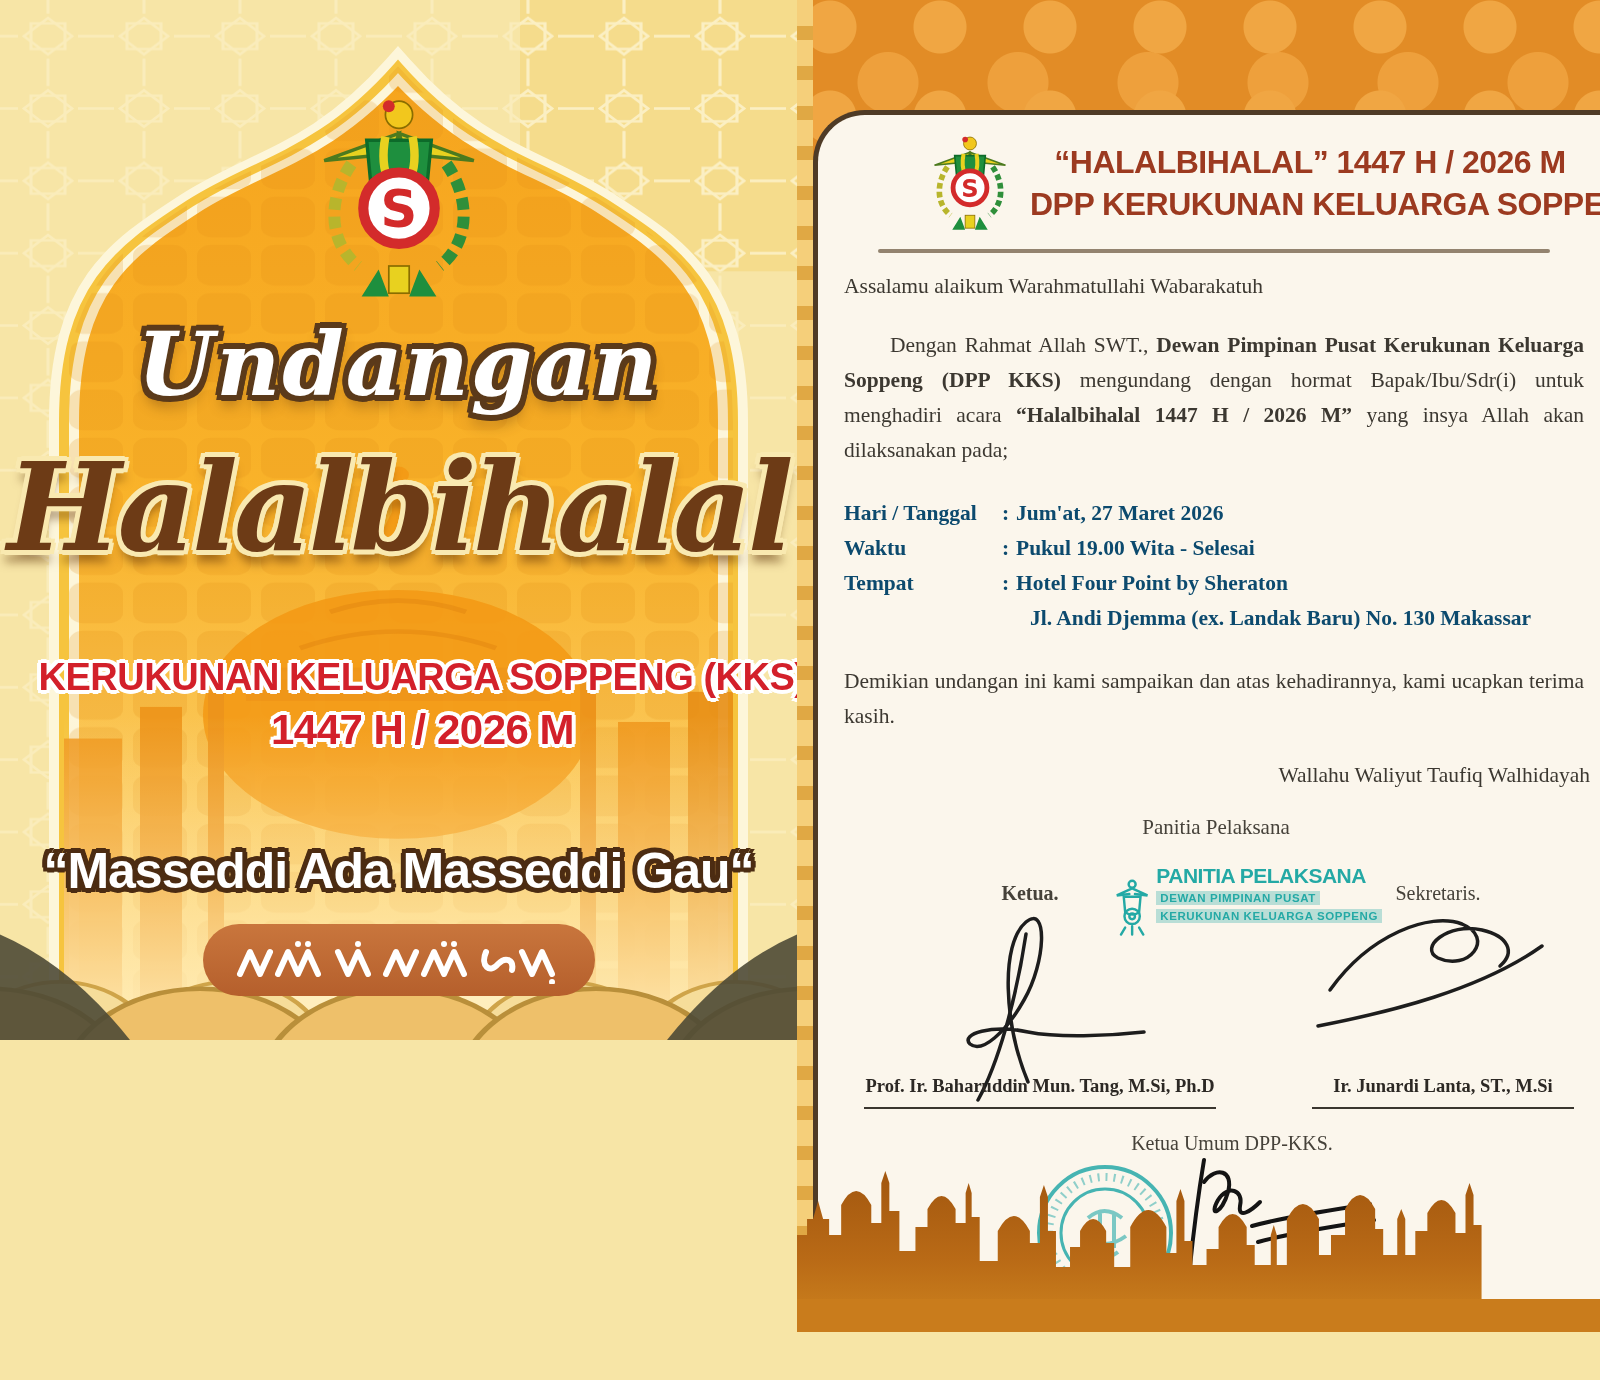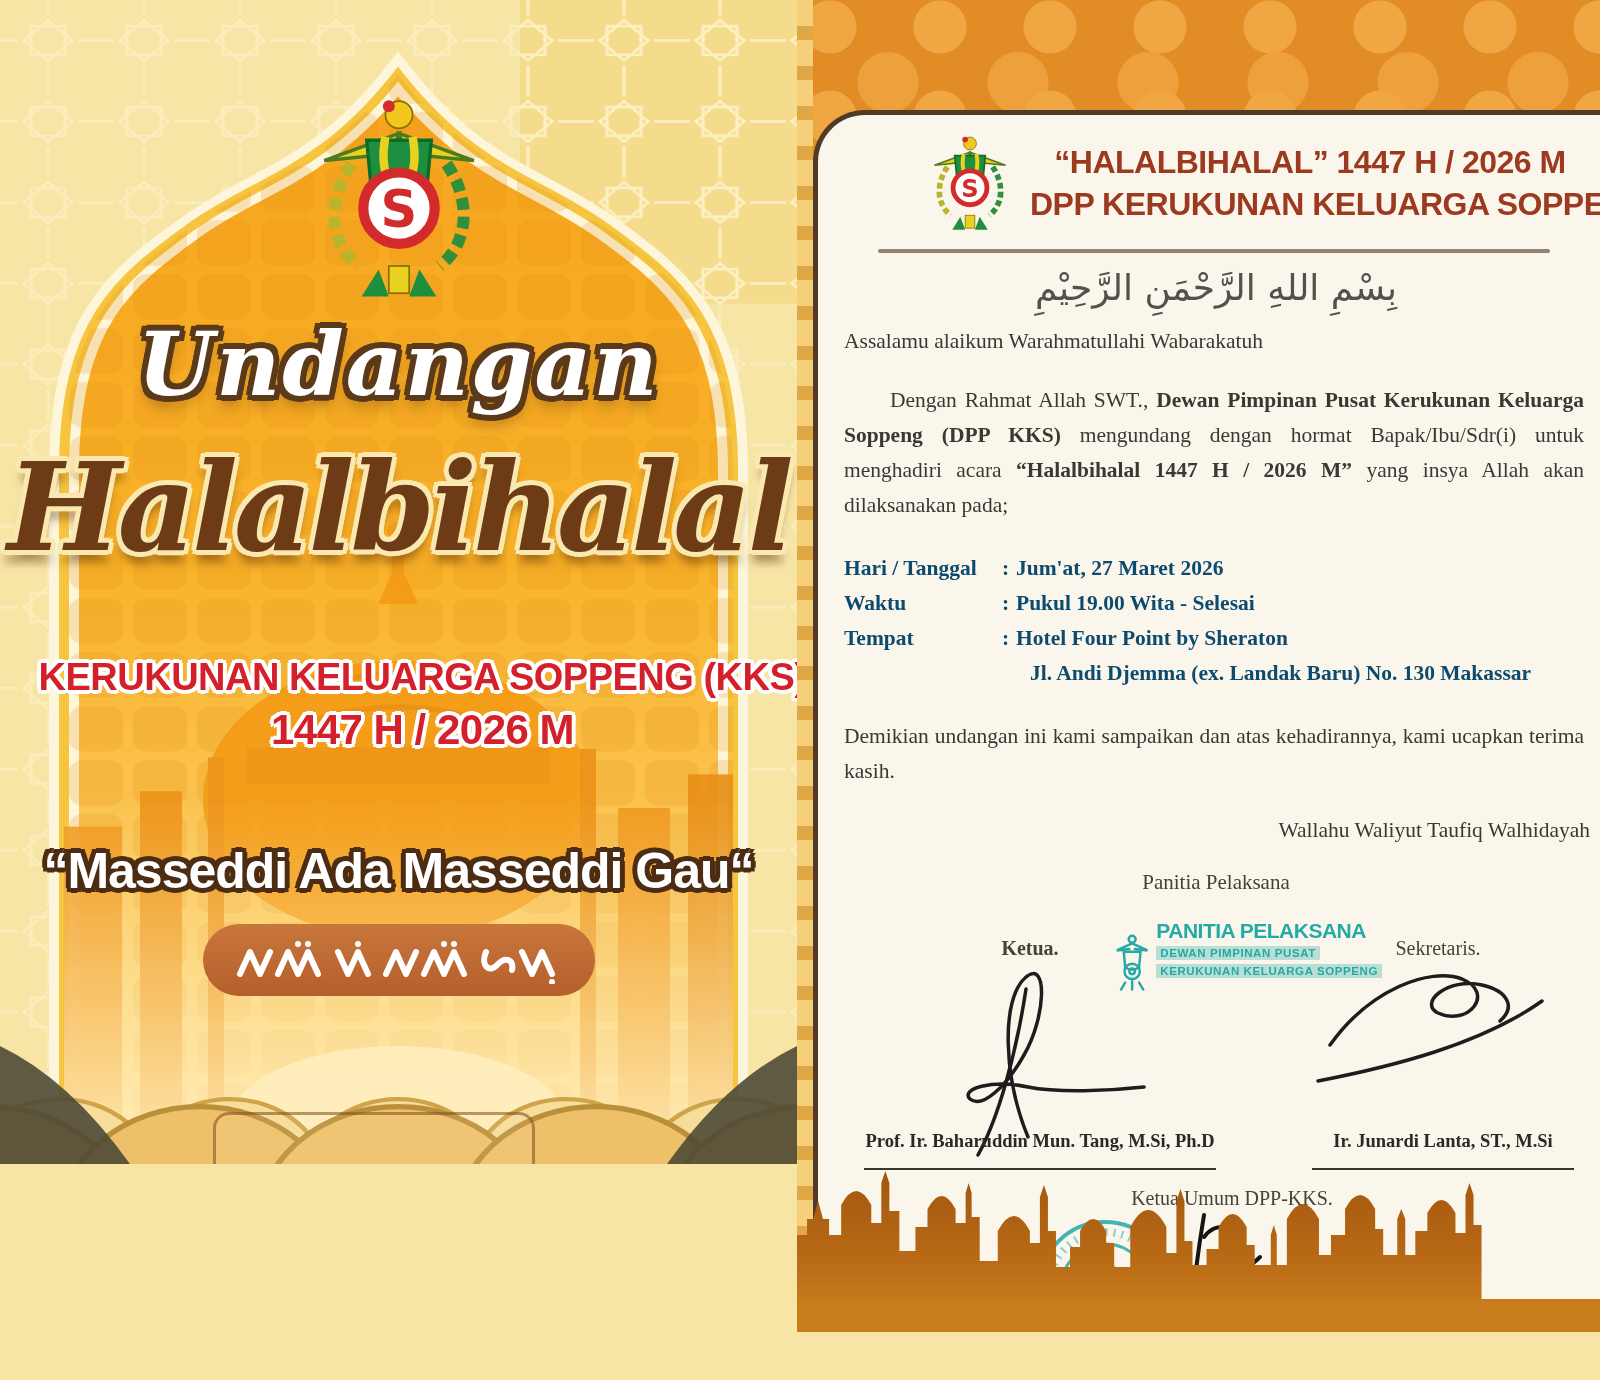--- a/index.html
+++ b/index.html
@@ -1,19 +1,19 @@
 <!DOCTYPE html>
 <html><head>
 <meta charset="utf-8">
 <style>
   html,body{margin:0;padding:0;background:#222;}
   #stage{position:relative;width:1600px;height:1380px;overflow:hidden;
          font-family:"Liberation Serif",serif;background:#f7e5a6;}
   
-  #left-panel{position:absolute;left:0;top:0;width:797px;height:1164px;overflow:hidden;}
+  #left-panel{position:absolute;left:0;top:0;width:797px;height:1040px;overflow:hidden;}
   #left-panel .bg-svg{position:absolute;left:0;top:0;width:100%;height:100%;}
   .lp-abs{position:absolute;left:0;width:100%;text-align:center;}
   .title-script{top:312px;font:italic 800 88px "DejaVu Serif",serif;color:#ffffff;letter-spacing:2px;
     text-shadow:-5px -5px 0 #5b3a1a,5px -5px 0 #5b3a1a,-5px 5px 0 #5b3a1a,5px 5px 0 #5b3a1a,
       0 -6px 0 #5b3a1a,0 6px 0 #5b3a1a,-6px 0 0 #5b3a1a,6px 0 0 #5b3a1a,0 10px 14px rgba(90,50,10,.45);}
   .title-main{top:436px;font:italic 900 121px "DejaVu Serif",serif;color:#6d3b16;white-space:nowrap;
     letter-spacing:-4px;
     text-shadow:-4px -4px 0 #f9e9b0,4px -4px 0 #f9e9b0,-4px 4px 0 #f9e9b0,4px 4px 0 #f9e9b0,
       0 -5px 0 #f9e9b0,0 5px 0 #f9e9b0,-5px 0 0 #f9e9b0,5px 0 0 #f9e9b0,0 12px 10px rgba(90,45,5,.5);}
   .org-line{font:800 38px "Liberation Sans",sans-serif;color:#d3202a;letter-spacing:-.5px;white-space:nowrap;
@@ -60,21 +60,21 @@
   .stamp-text .l1{font-size:21px;font-weight:800;letter-spacing:-.5px;white-space:nowrap;}
   .stamp-text .l2,.stamp-text .l3{font-size:11.5px;font-weight:800;letter-spacing:.6px;margin-top:3px;
     background:rgba(18,163,160,.30);display:inline-block;padding:1px 4px;white-space:nowrap;}
   .role-label{position:absolute;font-size:20px;color:#46423a;}
   .role-chair{left:128px;top:36px;width:120px;text-align:center;font-weight:bold;}
   .role-sec{left:536px;top:36px;width:120px;text-align:center;}
   .sig-svg{position:absolute;}
   .sig-chair{left:66px;top:58px;}
   .sig-sec{left:468px;top:48px;}
   .sign-name{position:absolute;font-weight:bold;font-size:18.5px;color:#2c2824;white-space:nowrap;
-    border-bottom:2px solid #3a362f;padding-bottom:16px;}
+    border-bottom:2px solid #3a362f;padding-bottom:10px;}
   .name-chair{left:22px;top:230px;width:352px;text-align:center;}
   .name-sec{left:470px;top:230px;width:262px;text-align:center;}
   .chairman-zone{position:relative;height:260px;margin-top:18px;}
   .chairman-role{position:absolute;left:240px;top:0;width:300px;text-align:center;font-size:20px;color:#46423a;}
   .round-stamp{position:absolute;left:188px;top:26px;opacity:.85;}
   .sig-chairman{left:300px;top:10px;}
   .silhouette{position:absolute;left:0;bottom:0;width:803px;height:205px;}
   [data-name$="-icon"]{display:inline-block;}
 </style>
 </head>
@@ -214,21 +214,20 @@
         <svg data-name="kks-crest-icon" width="84" height="100">
           <use href="#kks-logo" width="84" height="100"></use>
         </svg>
         <div class="lh-titles">
           <div data-name="letter-title-line1">“HALALBIHALAL” 1447 H / 2026 M</div>
           <div data-name="letter-title-line2">DPP KERUKUNAN KELUARGA SOPPENG</div>
         </div>
       </div>
       <div class="lh-rule" data-name="header-rule"></div>
 
-      <div class="bismillah" data-name="bismillah-calligraphy">بِسْمِ اللهِ الرَّحْمَنِ الرَّحِيْمِ</div>
 
       <div class="body-text salutation" data-name="salutation">Assalamu alaikum Warahmatullahi Wabarakatuh</div>
 
       <div class="body-text para1" data-name="opening-paragraph">
         <span data-name="p1-text">Dengan Rahmat Allah SWT., </span><b data-name="p1-bold-org">Dewan Pimpinan Pusat Kerukunan Keluarga Soppeng (DPP KKS)</b><span data-name="p1-text"> mengundang dengan hormat  Bapak/Ibu/Sdr(i) untuk menghadiri acara </span><b data-name="p1-bold-event">“Halalbihalal 1447 H / 2026 M”</b><span data-name="p1-text"> yang insya Allah akan dilaksanakan pada;</span>
       </div>
 
       <div class="body-text details" data-name="event-details">
         <div class="row" data-name="detail-row-date">
           <span class="lbl" data-name="detail-label">Hari / Tanggal</span>

